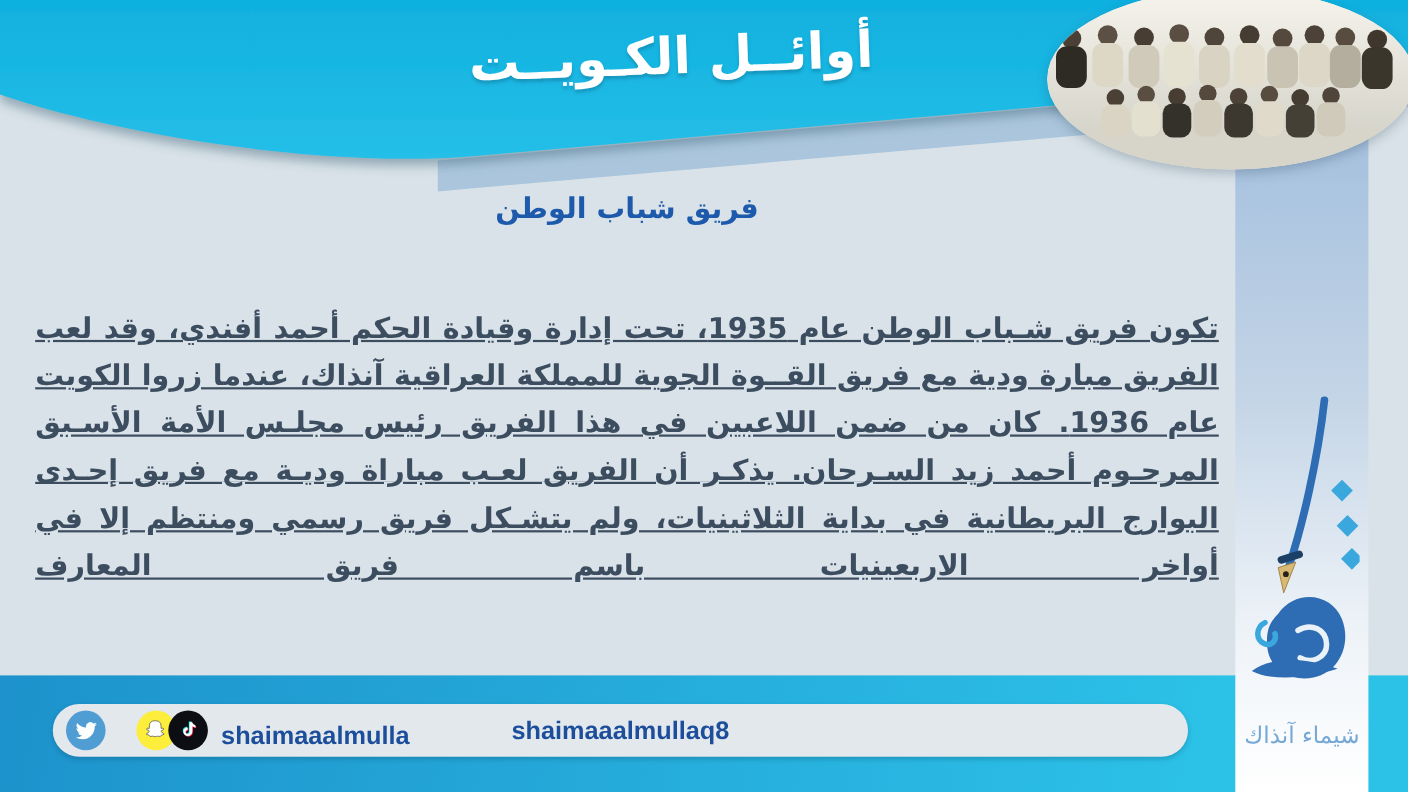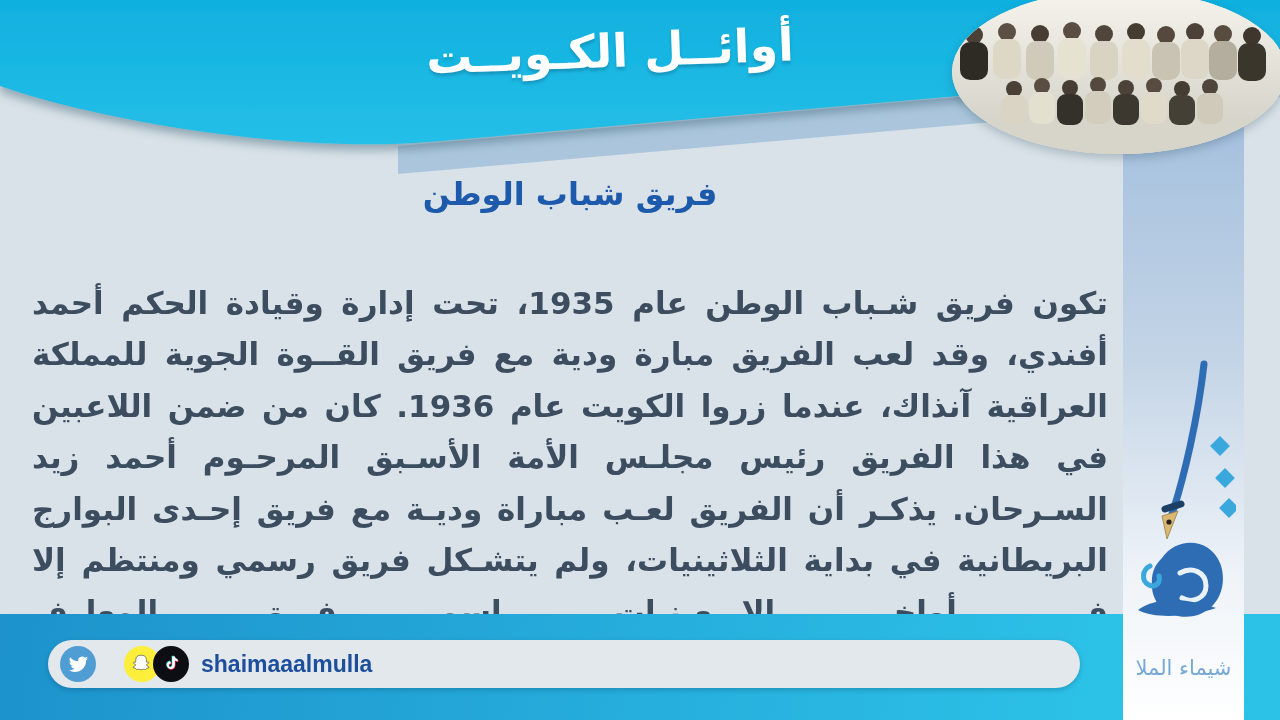--- a/index.html
+++ b/index.html
@@ -31,39 +31,39 @@
   }
   .sidebar-logo{position:absolute;bottom:92px;left:50%;transform:translateX(-50%)}
   .brand-name{
     position:absolute;bottom:40px;width:100%;text-align:center;
     direction:rtl;font-size:21px;font-weight:500;color:#76a9d6;
   }
   
   .heading{
     position:absolute;top:170px;left:32px;width:1076px;z-index:1;
     text-align:center;direction:rtl;
-    color:#1e5aab;font-size:32px;font-weight:bold;line-height:1.55;
+    color:#1e5aab;font-size:26px;font-weight:bold;line-height:1.55;
   }
   .paragraph{
     position:absolute;top:278px;left:32px;width:1076px;z-index:1;
     direction:rtl;text-align:justify;text-align-last:justify;
-    color:#3d4d60;font-size:31px;font-weight:bold;line-height:1.66;
+    color:#3d4d60;font-size:26px;font-weight:bold;line-height:1.66;text-decoration:underline;
   }
   
   .bottombar{
     position:absolute;left:0;top:614px;width:1280px;height:106px;z-index:2;
     background:linear-gradient(100deg,#1d92cc 0%,#2cc1e7 85%);
   }
   .social-pill{
     position:absolute;left:48px;top:26px;width:1032px;height:48px;
     background:#e3e8ec;border-radius:24px;box-sizing:border-box;
     display:flex;align-items:center;padding:0 22px 0 12px;
     box-shadow:0 2px 5px rgba(0,50,80,.25);
   }
-  .icons-group{display:flex;align-items:center}
+  .icons-group{display:flex;align-items:flex-end}
   .icon-circle{
     width:36px;height:36px;border-radius:50%;
     display:flex;align-items:center;justify-content:center;flex:0 0 auto;
   }
   .twitter-circle{background:#509dd4}
   .snap-circle{background:#fcee3a;margin-left:28px}
   .tiktok-circle{background:#0d0d14;margin-left:-7px}
   .pill-text{
     font-family:"Liberation Sans", sans-serif;
     font-weight:bold;font-size:23px;color:#1c4e9c;white-space:nowrap;
@@ -193,21 +193,21 @@
       <rect x="81" y="81" width="14" height="14" transform="rotate(45 88 88)"></rect>
       <rect x="86" y="113" width="14" height="14" transform="rotate(45 93 120)"></rect>
       <rect x="90" y="143" width="14" height="14" transform="rotate(45 97 150)"></rect>
     </g>
 
     <path d="M30,200 C45,178 78,180 88,205 C96,225 88,252 62,258 C40,262 22,250 20,230 C19,215 22,208 30,200 Z" fill="#2e6cb4"></path>
     <path d="M48,215 C60,208 74,214 74,228 C74,240 60,246 50,240" fill="none" stroke="#eaf2f9" stroke-width="5" stroke-linecap="round"></path>
     <path d="M6,252 C25,238 55,240 84,250 C60,258 25,262 6,252 Z" fill="#2e6cb4"></path>
     <path d="M18,208 C10,212 9,223 17,227 C23,230 29,225 27,218" fill="none" stroke="#3aa8dd" stroke-width="5" stroke-linecap="round"></path>
   </svg>
-  <div class="brand-name">شيماء الملا</div>
+  <div class="brand-name">شيماء آنذاك</div>
 </div>
 
 <div class="heading">
   <div>فريق شباب الوطن</div>
 </div>
 
 <div class="paragraph">تكون فريق شـباب الوطن عام 1935، تحت إدارة وقيادة الحكم أحمد أفندي، وقد لعب الفريق مبارة ودية مع فريق القــوة الجوية للمملكة العراقية آنذاك، عندما زروا الكويت عام 1936. كان من ضمن اللاعبين في هذا الفريق رئيس مجلـس الأمة الأسـبق المرحـوم أحمد زيد السـرحان. يذكـر أن الفريق لعـب مباراة وديـة مع فريق إحـدى البوارج البريطانية في بداية الثلاثينيات، ولم يتشـكل فريق رسمي ومنتظم إلا في أواخر الاربعينيات باسم فريق المعارف</div>
 
 <div class="bottombar">
   <div class="social-pill">
@@ -224,14 +224,15 @@
       </div>
       <div class="icon-circle tiktok-circle">
         <svg width="20" height="20" viewBox="0 0 24 24">
           <path fill="#25f4ee" transform="translate(-0.8,-0.8)" d="M16.6 3c.3 1.9 1.5 3.1 3.4 3.3v2.4c-1.3 0-2.4-.4-3.4-1.1v5.2c0 3.3-2.2 5.2-5 5.2a4.6 4.6 0 0 1-1.6-8.9c.5-.2 1-.2 1.6-.2v2.5c-.3 0-.7 0-1 .2a2.2 2.2 0 1 0 3 2V3h3z"></path>
           <path fill="#fe2c55" transform="translate(0.8,0.8)" d="M16.6 3c.3 1.9 1.5 3.1 3.4 3.3v2.4c-1.3 0-2.4-.4-3.4-1.1v5.2c0 3.3-2.2 5.2-5 5.2a4.6 4.6 0 0 1-1.6-8.9c.5-.2 1-.2 1.6-.2v2.5c-.3 0-.7 0-1 .2a2.2 2.2 0 1 0 3 2V3h3z"></path>
           <path fill="#ffffff" d="M16.6 3c.3 1.9 1.5 3.1 3.4 3.3v2.4c-1.3 0-2.4-.4-3.4-1.1v5.2c0 3.3-2.2 5.2-5 5.2a4.6 4.6 0 0 1-1.6-8.9c.5-.2 1-.2 1.6-.2v2.5c-.3 0-.7 0-1 .2a2.2 2.2 0 1 0 3 2V3h3z"></path>
         </svg>
       </div>
       <span class="pill-text handle-left">shaimaaalmulla</span>
     </div>
+    <span class="pill-text handle-center">shaimaaalmullaq8</span>
   </div>
 </div>
 
 </body></html>

